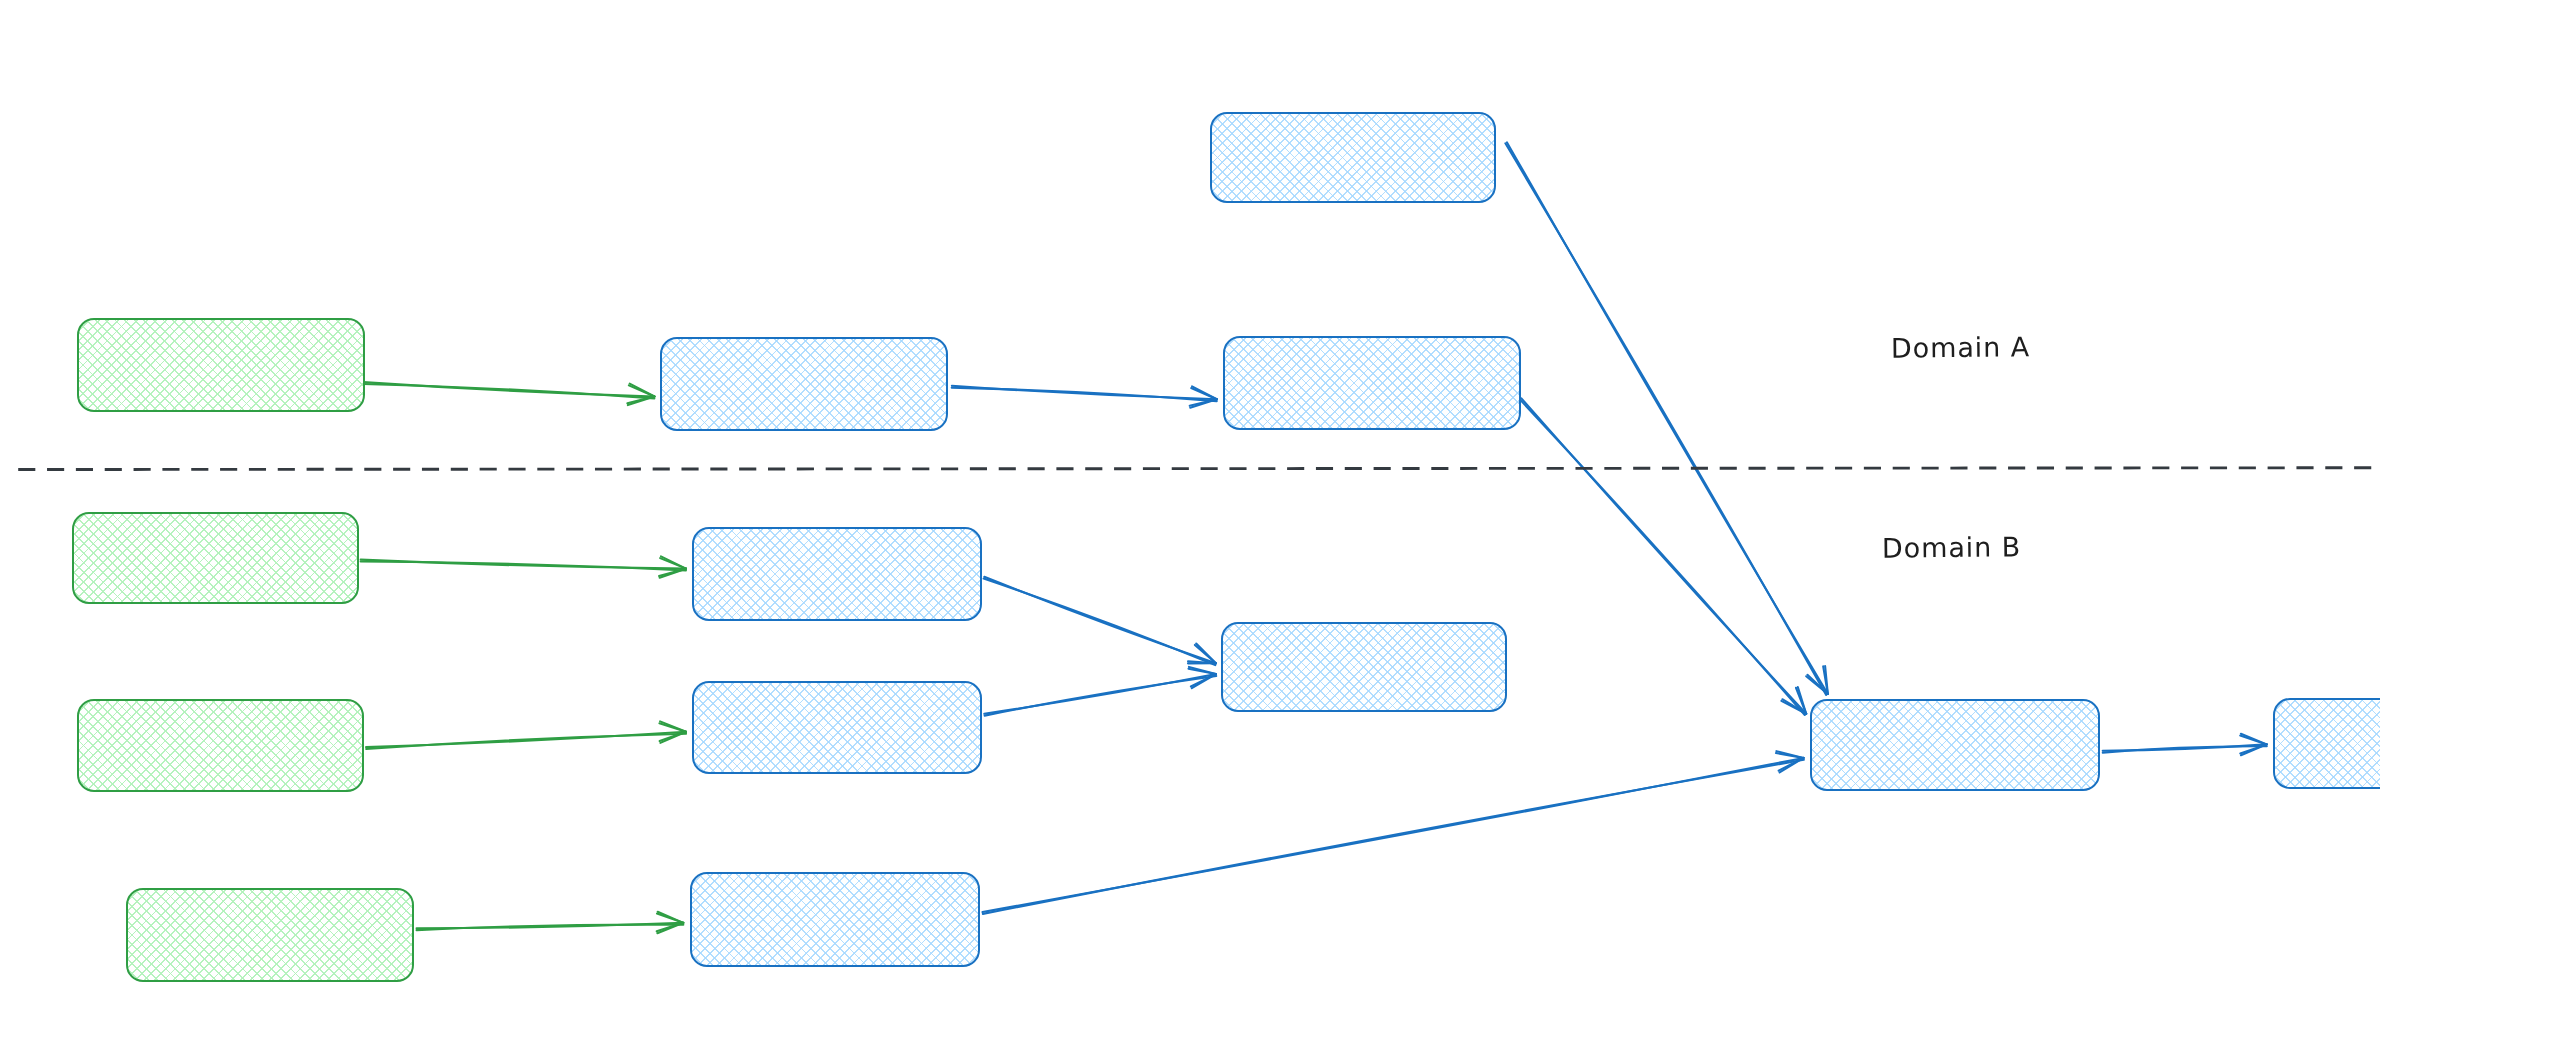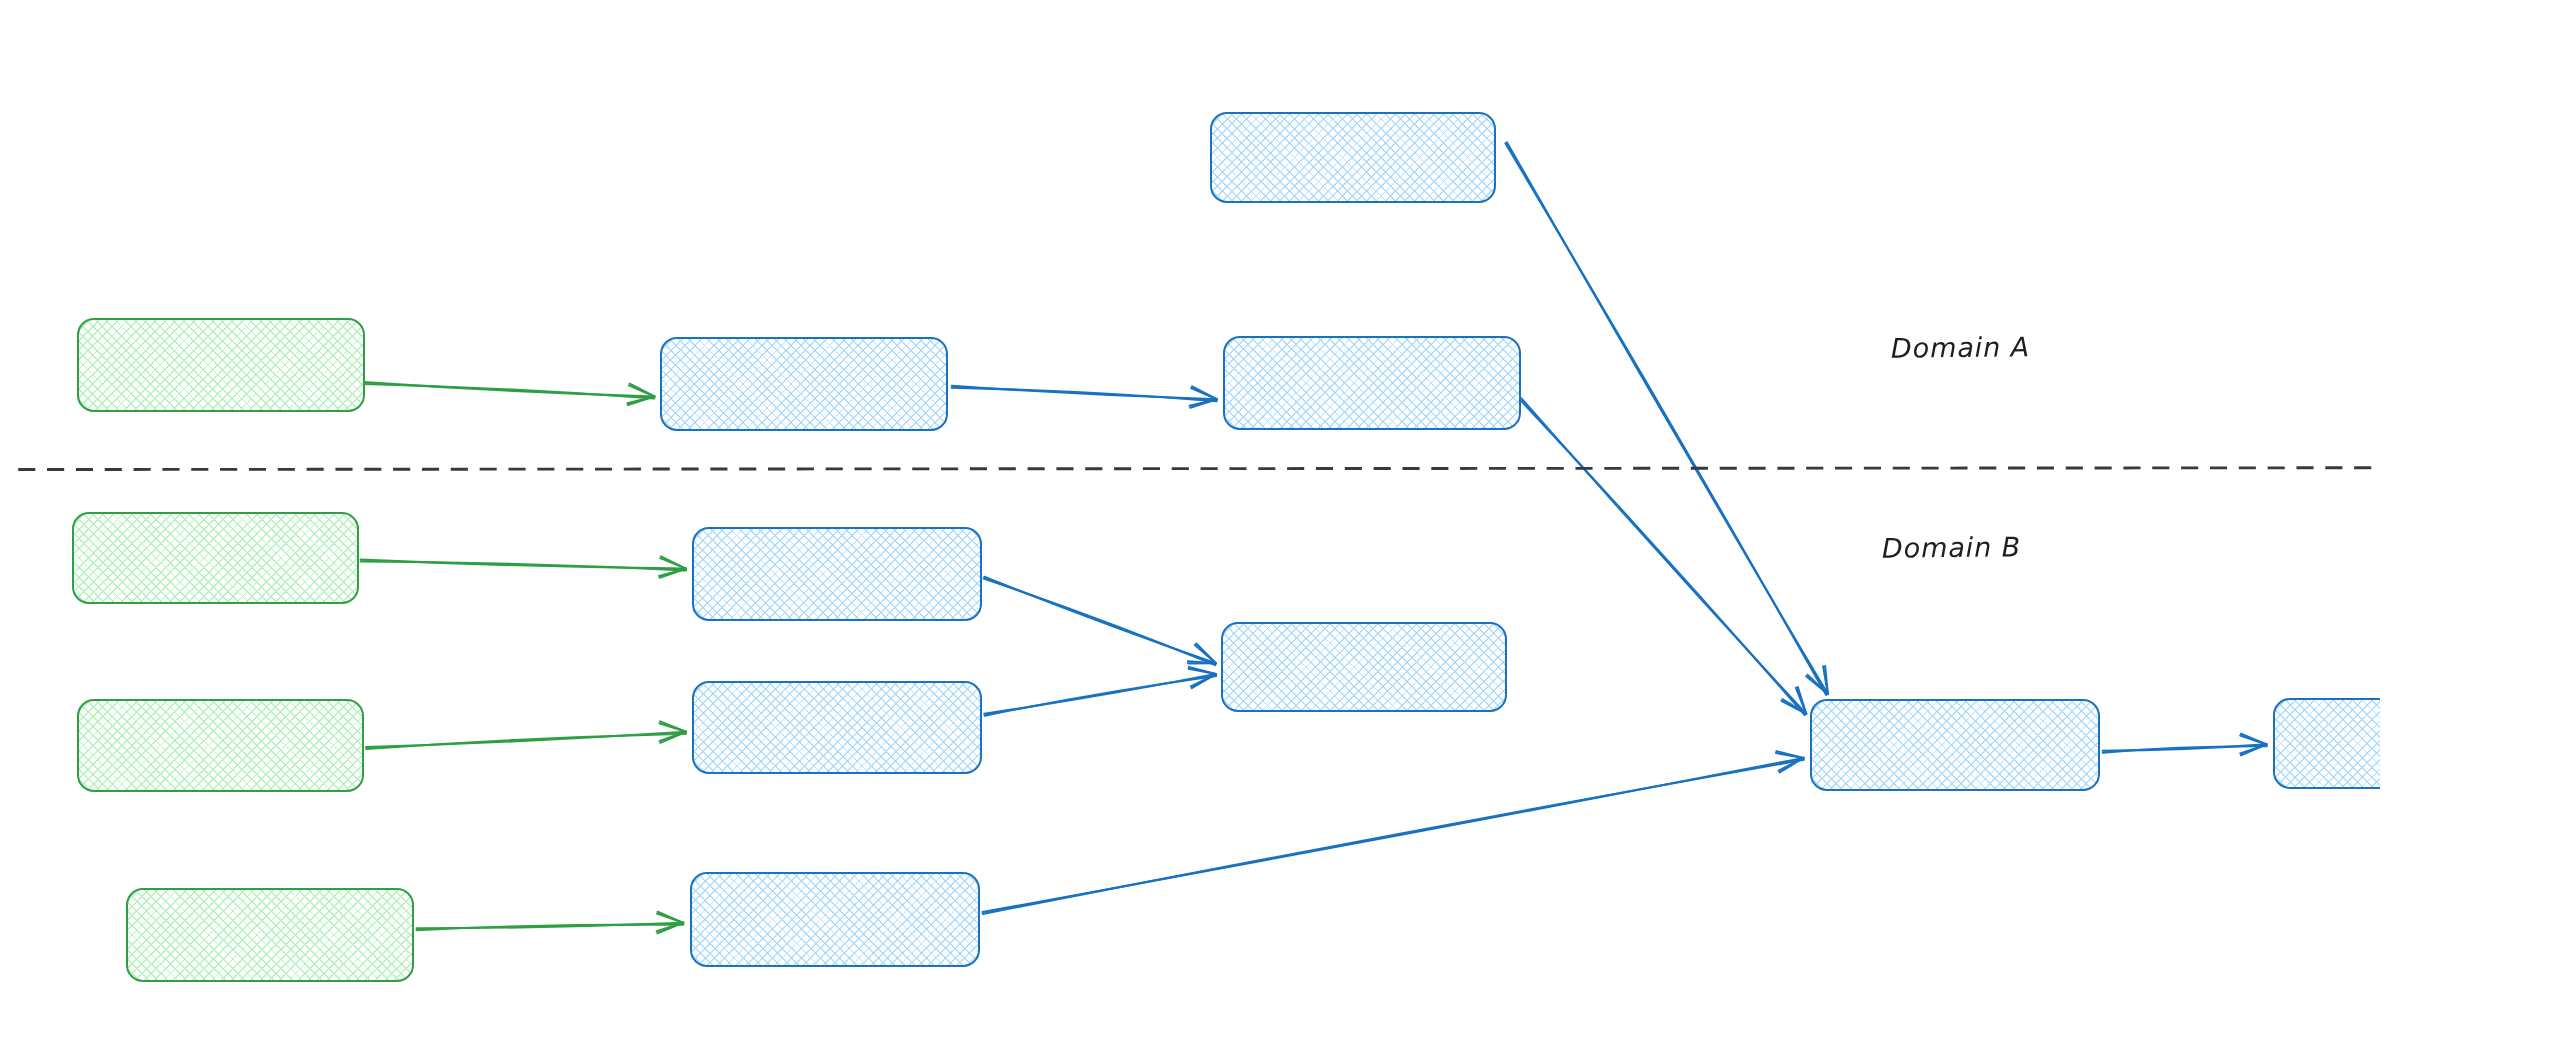--- a/index.html
+++ b/index.html
@@ -42,21 +42,21 @@
     color: var(--text-color, #1e1e1e);
     font-size: 27px;
     letter-spacing: 0.9px;
     white-space: nowrap;
     transform: rotate(-0.6deg);
   }
 </style>
 </head>
 <body>
 
-<div class="canvas" style="width: 2380px; height: 1049px; font-style: italic;">
+<div class="canvas" style="width: 2380px; height: 1049px;">
   <svg class="edges-layer" xmlns="http://www.w3.org/2000/svg" viewBox="0 0 2858 1164" width="2576" height="1049">
       <path d="M 403 424 Q 564.3515751779186 434.99632609576963 726 440" stroke="#2f9e44" stroke-width="2.3" fill="none" stroke-linecap="round"></path>
       <path d="M 402.89610262454295 426.09742826703877 Q 564.5989498813876 430.00244926948693 725.896102624543 442.09742826703877" stroke="#2f9e44" stroke-width="2.3" fill="none" stroke-linecap="round"></path>
       <path d="M 726 440 L 697.5630197015242 427.65746575843923" stroke="#2f9e44" stroke-width="2.3" fill="none" stroke-linecap="round"></path>
       <path d="M 726 440 L 698.4959338472885 425.698729249914" stroke="#2f9e44" stroke-width="2.3" fill="none" stroke-linecap="round"></path>
       <path d="M 726 440 L 696.4824373999709 449.47172097104664" stroke="#2f9e44" stroke-width="2.3" fill="none" stroke-linecap="round"></path>
       <path d="M 726 440 L 695.8922467694006 447.3839823540776" stroke="#2f9e44" stroke-width="2.3" fill="none" stroke-linecap="round"></path>
       <path d="M 1056 428 Q 1202.8471376028842 438.49610298346835 1350 443" stroke="#1971c2" stroke-width="2.3" fill="none" stroke-linecap="round"></path>
       <path d="M 1055.892996322019 430.09727208842787 Q 1203.1019082647438 433.50259801102106 1349.892996322019 445.09727208842787" stroke="#1971c2" stroke-width="2.3" fill="none" stroke-linecap="round"></path>
       <path d="M 1350 443 L 1321.581330920372 430.61536242990564" stroke="#1971c2" stroke-width="2.3" fill="none" stroke-linecap="round"></path>

